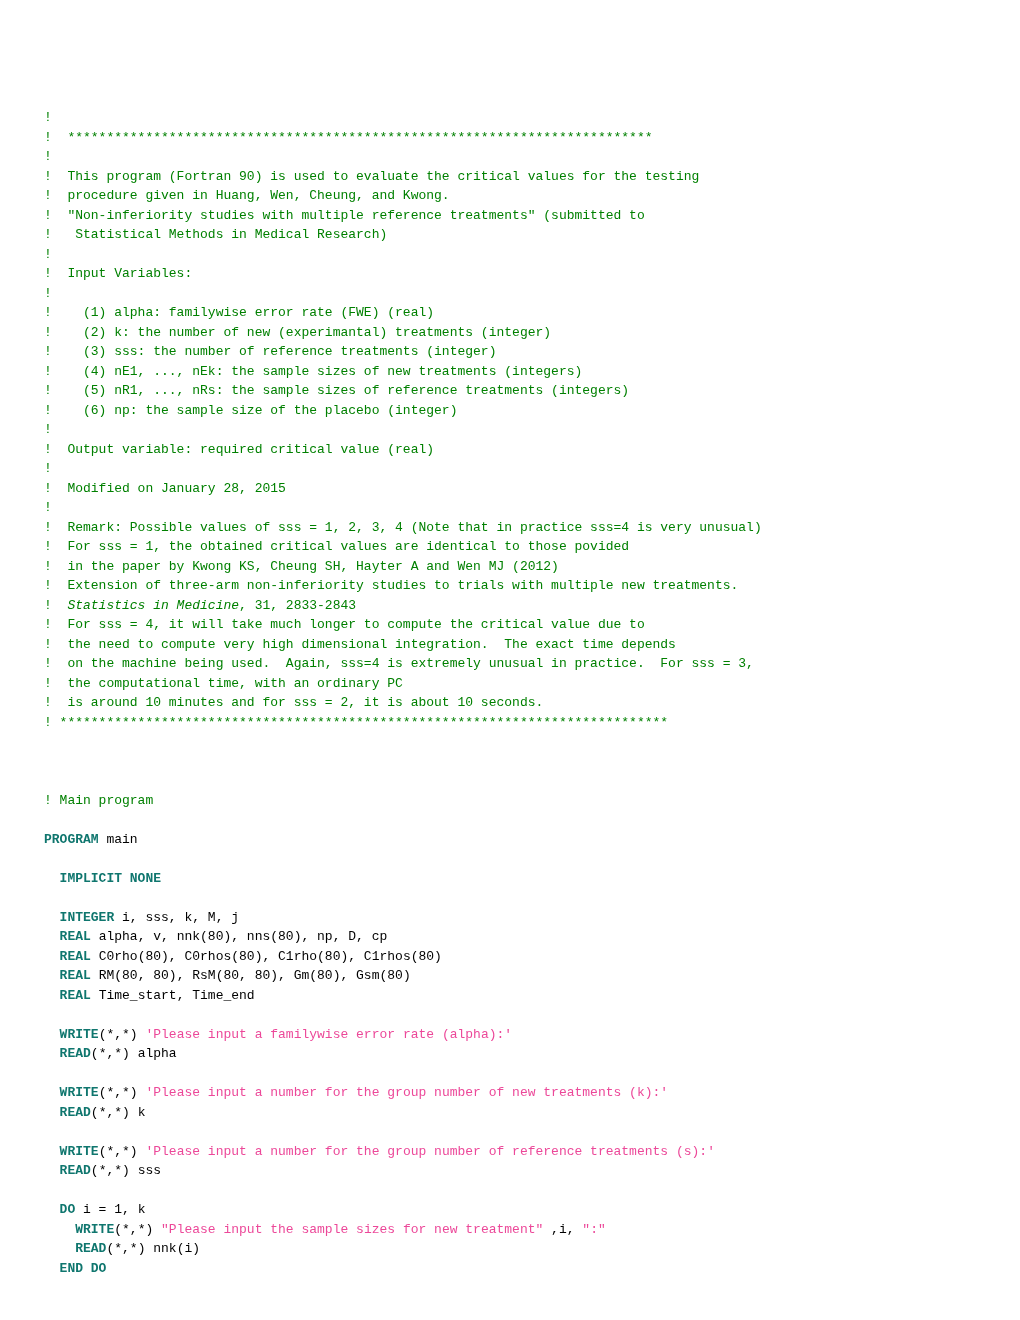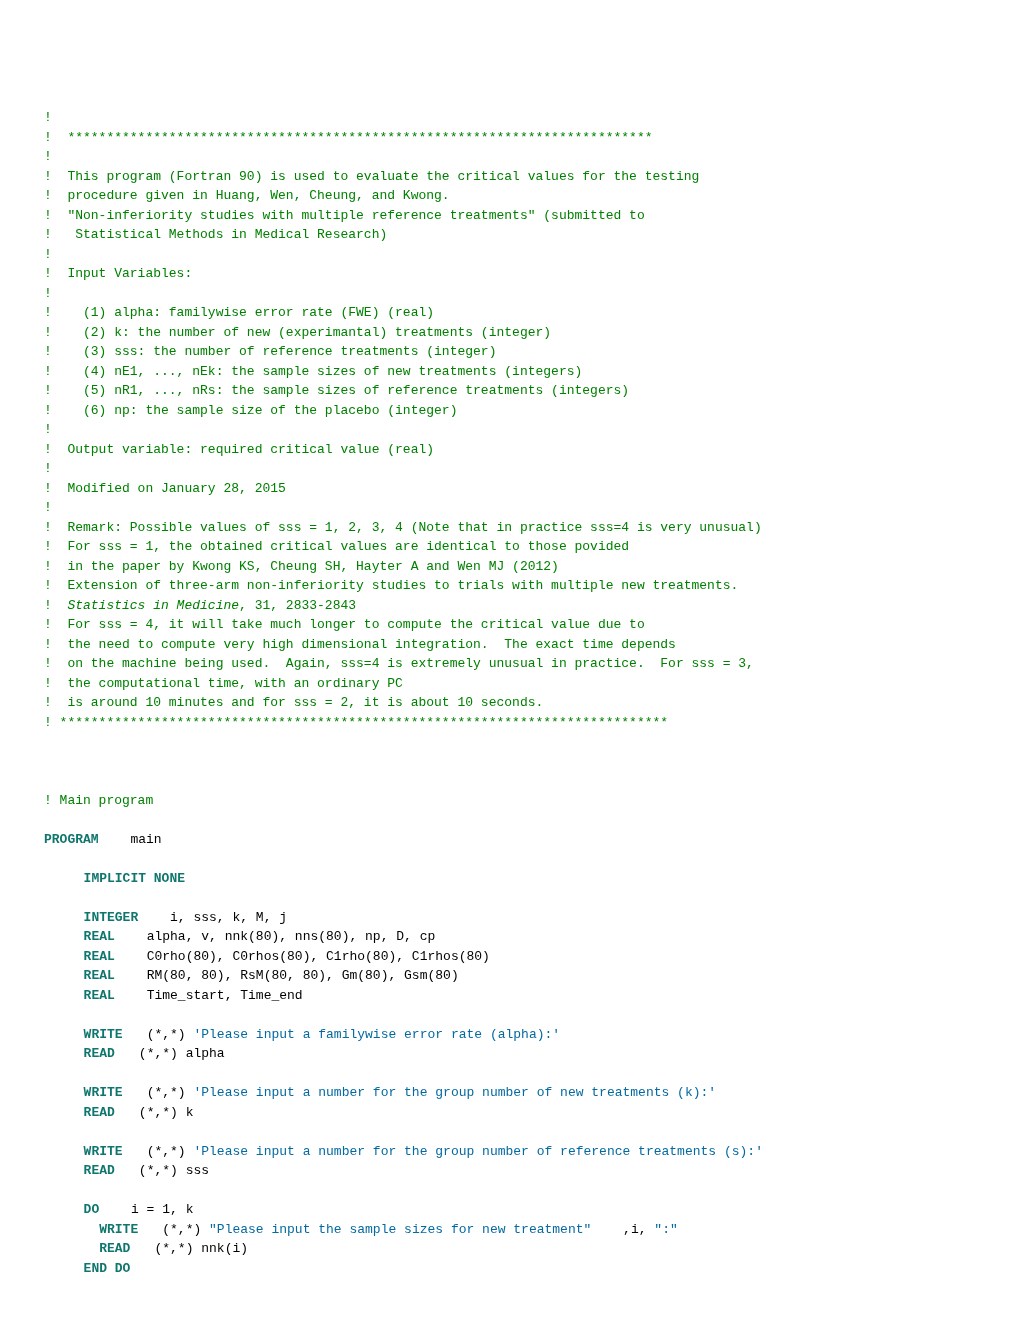--- a/index.html
+++ b/index.html
@@ -8,22 +8,22 @@
     line-height: 1.5;
     padding: 30px 44px;
     margin: 0;
     background: #fff;
     width: 1020px;
     box-sizing: border-box;
     white-space: pre;
   }
   .c-green { color: #008000; }
   .c-blue-bold { color: #0f766e; font-weight: bold; }
-  .c-black { color: #000; margin-left: 24px; }
-  .c-string { color: #0369a1; }
+  .c-black { color: #000; }
+  .c-string { color: #ec4899; }
   .c-bold { font-weight: normal; }
   .c-italic { font-style: italic; }
   .c-underline { }
 </style>
 </head>
 <body>
 
 
 
 <div id="code-container"><div><span class="c-green">!</span></div><div><span class="c-green">!  ***************************************************************************</span></div><div><span class="c-green">!</span></div><div><span class="c-green">!  This program (Fortran 90) is used to evaluate the critical values for the testing</span></div><div><span class="c-green">!  procedure given in Huang, Wen, Cheung, and Kwong.</span></div><div><span class="c-green">!  "Non-inferiority studies with multiple reference treatments" (submitted to</span></div><div><span class="c-green">!   Statistical Methods in Medical Research)</span></div><div><span class="c-green">!</span></div><div><span class="c-green">!  Input Variables:</span></div><div><span class="c-green">!</span></div><div><span class="c-green">!    (1) alpha: familywise error rate (FWE) (real)</span></div><div><span class="c-green">!    (2) k: the number of new (experimantal) treatments (integer)</span></div><div><span class="c-green">!    (3) sss: the number of reference treatments (integer)</span></div><div><span class="c-green">!    (4) nE1, ..., nEk: the sample sizes of new treatments (integers)</span></div><div><span class="c-green">!    (5) nR1, ..., nRs: the sample sizes of reference treatments (integers)</span></div><div><span class="c-green">!    (6) np: the sample size of the placebo (integer)</span></div><div><span class="c-green">!</span></div><div><span class="c-green">!  Output variable: required critical value (real)</span></div><div><span class="c-green">!</span></div><div><span class="c-green">!  Modified on January 28, 2015</span></div><div><span class="c-green">!</span></div><div><span class="c-green">!  Remark: Possible values of sss = 1, 2, 3, 4 (Note that in practice sss=4 is very unusual)</span></div><div><span class="c-green">!  For sss = 1, the obtained critical values are identical to those povided</span></div><div><span class="c-green">!  in the paper by Kwong KS, Cheung SH, Hayter A and Wen MJ (2012)</span></div><div><span class="c-green">!  </span><span class="c-green c-underline">Extension of three-arm non-inferiority studies to trials with multiple new treatments</span><span class="c-green">.</span></div><div><span class="c-green">!  </span><span class="c-green c-italic">Statistics in Medicine</span><span class="c-green">, </span><span class="c-green c-bold">31</span><span class="c-green">, 2833-2843</span></div><div><span class="c-green">!  For sss = 4, it will take much longer to compute the critical value due to</span></div><div><span class="c-green">!  the need to compute very high dimensional integration.  The exact time depends</span></div><div><span class="c-green">!  on the machine being used.  Again, sss=4 is extremely unusual in practice.  For sss = 3,</span></div><div><span class="c-green">!  the computational time, with an ordinary PC</span></div><div><span class="c-green">!  is around 10 minutes and for sss = 2, it is about 10 seconds.</span></div><div><span class="c-green">! ******************************************************************************</span></div><div>&nbsp;</div><div>&nbsp;</div><div>&nbsp;</div><div><span class="c-green">! Main program</span></div><div>&nbsp;</div><div><span class="c-blue-bold">PROGRAM</span><span class="c-black"> main</span></div><div>&nbsp;</div><div><span class="c-black">  </span><span class="c-blue-bold">IMPLICIT NONE</span></div><div>&nbsp;</div><div><span class="c-black">  </span><span class="c-blue-bold">INTEGER</span><span class="c-black"> i, sss, k, M, j</span></div><div><span class="c-black">  </span><span class="c-blue-bold">REAL</span><span class="c-black"> alpha, v, nnk(80), nns(80), np, D, cp</span></div><div><span class="c-black">  </span><span class="c-blue-bold">REAL</span><span class="c-black"> C0rho(80), C0rhos(80), C1rho(80), C1rhos(80)</span></div><div><span class="c-black">  </span><span class="c-blue-bold">REAL</span><span class="c-black"> RM(80, 80), RsM(80, 80), Gm(80), Gsm(80)</span></div><div><span class="c-black">  </span><span class="c-blue-bold">REAL</span><span class="c-black"> Time_start, Time_end</span></div><div>&nbsp;</div><div><span class="c-black">  </span><span class="c-blue-bold">WRITE</span><span class="c-black">(*,*) </span><span class="c-string">'Please input a familywise error rate (alpha):'</span></div><div><span class="c-black">  </span><span class="c-blue-bold">READ</span><span class="c-black">(*,*) alpha</span></div><div>&nbsp;</div><div><span class="c-black">  </span><span class="c-blue-bold">WRITE</span><span class="c-black">(*,*) </span><span class="c-string">'Please input a number for the group number of new treatments (k):'</span></div><div><span class="c-black">  </span><span class="c-blue-bold">READ</span><span class="c-black">(*,*) k</span></div><div>&nbsp;</div><div><span class="c-black">  </span><span class="c-blue-bold">WRITE</span><span class="c-black">(*,*) </span><span class="c-string">'Please input a number for the group number of reference treatments (s):'</span></div><div><span class="c-black">  </span><span class="c-blue-bold">READ</span><span class="c-black">(*,*) sss</span></div><div>&nbsp;</div><div><span class="c-black">  </span><span class="c-blue-bold">DO</span><span class="c-black"> i = 1, k</span></div><div><span class="c-black">    </span><span class="c-blue-bold">WRITE</span><span class="c-black">(*,*) </span><span class="c-string">"Please input the sample sizes for new treatment"</span><span class="c-black"> ,i, </span><span class="c-string">":"</span></div><div><span class="c-black">    </span><span class="c-blue-bold">READ</span><span class="c-black">(*,*) nnk(i)</span></div><div><span class="c-black">  </span><span class="c-blue-bold">END DO</span></div></div>

